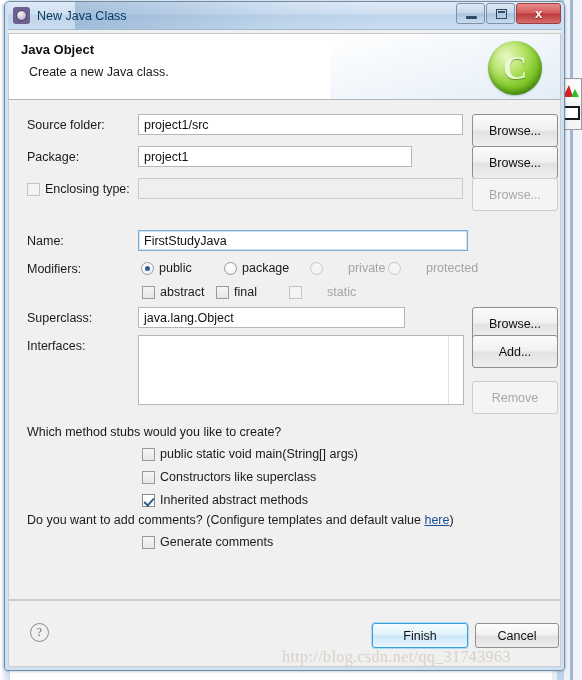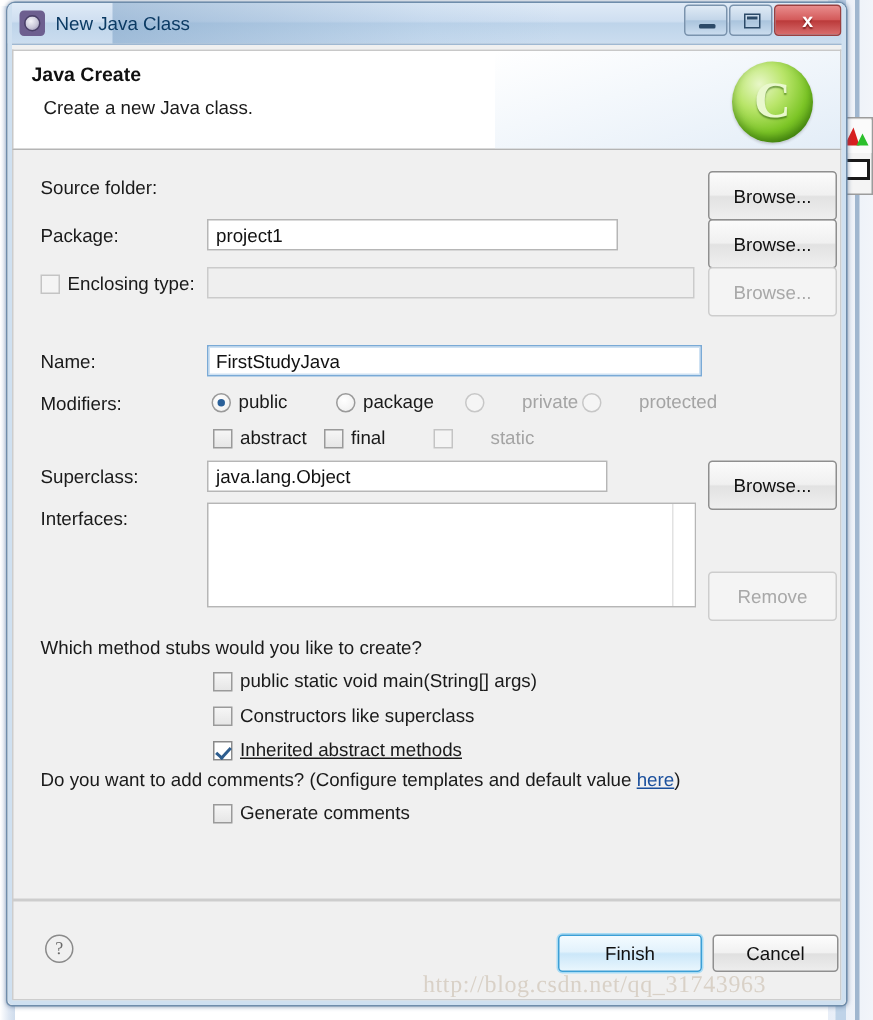--- a/index.html
+++ b/index.html
@@ -439,29 +439,30 @@
           <div class="glyph-max"></div>
         </div>
         <div class="wbtn close">
           <div class="glyph-close">x</div>
         </div>
       </div>
     </div>
 
     <div class="dlg-header">
       <div class="dlg-header-sheen"></div>
-      <div class="hdr-title">Java Create</div>
+      <div class="hdr-title">Java Object</div>
       <div class="hdr-sub">Create a new Java class.</div>
       <div class="hdr-icon"></div>
     </div>
 
     <div class="dlg-body">
 
       <div class="row" style="top:14px;">
         <div class="lbl">Source folder:</div>
+        <div class="textfield" style="left:129px; width:325px;">project1/src</div>
         <div class="btn" style="left:463px; top:0px; width:86px;">Browse...</div>
       </div>
 
       <div class="row" style="top:46px;">
         <div class="lbl">Package:</div>
         <div class="textfield" style="left:129px; width:274px;">project1</div>
         <div class="btn" style="left:463px; top:0px; width:86px;">Browse...</div>
       </div>
 
       <div class="row" style="top:78px;">
@@ -507,36 +508,37 @@
         <div class="lbl">Superclass:</div>
         <div class="textfield" style="left:129px; width:267px;">java.lang.Object</div>
         <div class="btn" style="left:463px; top:0px; width:86px;">Browse...</div>
       </div>
 
       <div class="row" style="top:235px; height:72px;">
         <div class="lbl">Interfaces:</div>
         <div class="listbox" style="left:129px; top:0px; width:326px; height:70px;">
           <div class="listbox-scroll"></div>
         </div>
+        <div class="btn" style="left:463px; top:0px; width:86px;">Add...</div>
         <div class="btn disabled" style="left:463px; top:46px; width:86px;">Remove</div>
       </div>
 
       <div class="section-q" style="top:325px;">Which method stubs would you like to create?</div>
 
       <div class="row" style="top:344px;">
         <div class="cb" style="left:133px; top:4px;"></div>
         <div class="opt-label" style="left:151px; top:3px;">public static void main(String[] args)</div>
       </div>
       <div class="row" style="top:367px;">
         <div class="cb" style="left:133px; top:4px;"></div>
         <div class="opt-label" style="left:151px; top:3px;">Constructors like superclass</div>
       </div>
       <div class="row" style="top:390px;">
         <div class="cb checked" style="left:133px; top:4px;"></div>
-        <div class="opt-label" style="left:151px; top:3px;text-decoration:underline;">Inherited abstract methods</div>
+        <div class="opt-label" style="left:151px; top:3px;">Inherited abstract methods</div>
       </div>
 
       <div class="section-q" style="top:413px;"><span>Do you want to add comments? (Configure templates and default value </span><span class="link">here</span><span>)</span></div>
 
       <div class="row" style="top:432px;">
         <div class="cb" style="left:133px; top:4px;"></div>
         <div class="opt-label" style="left:151px; top:3px;">Generate comments</div>
       </div>
 
     </div>

